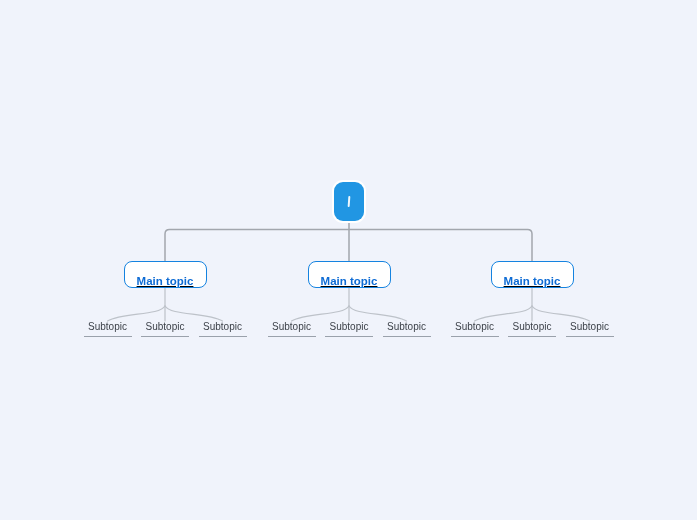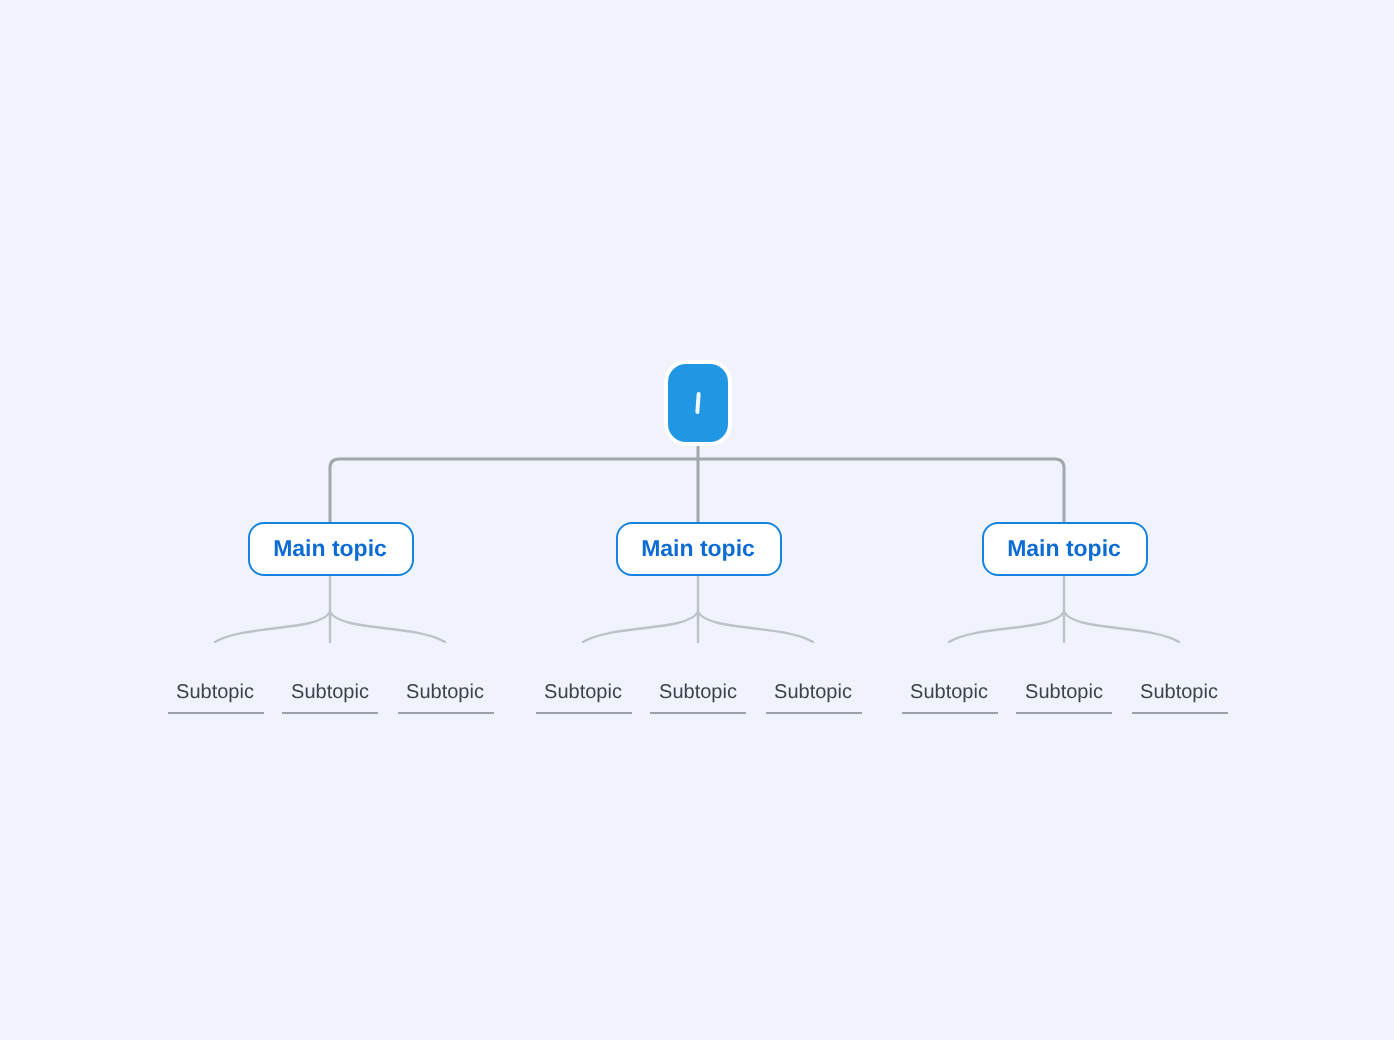--- a/index.html
+++ b/index.html
@@ -36,28 +36,28 @@
     background:rgba(255,255,255,0.92);
     transform:rotate(4deg);
     border-radius:1px;
   }
   .root-label{color:#ffffff;font-size:11px;font-weight:700;}
   .main-node{
     position:absolute;top:261px;width:83px;height:27px;
     background:#ffffff;
     border:1.8px solid var(--node-border);
     border-radius:8px;
-    display:flex;align-items:center;justify-content:center;
+    display:flex;align-items:flex-end;justify-content:center;text-decoration:underline;
   }
   .main-node span{
     color:var(--node-text);
     font-size:11.5px;font-weight:700;white-space:nowrap;
   }
   .sub{
-    position:absolute;top:336px;width:48px;
+    position:absolute;top:316px;width:48px;
     text-align:center;
     padding-bottom:2px;
     border-bottom:1px solid var(--underline);
   }
   .sub span{
     color:var(--subtopic-text);
     font-size:10px;line-height:12px;white-space:nowrap;
   }
 </style>
 </head>

